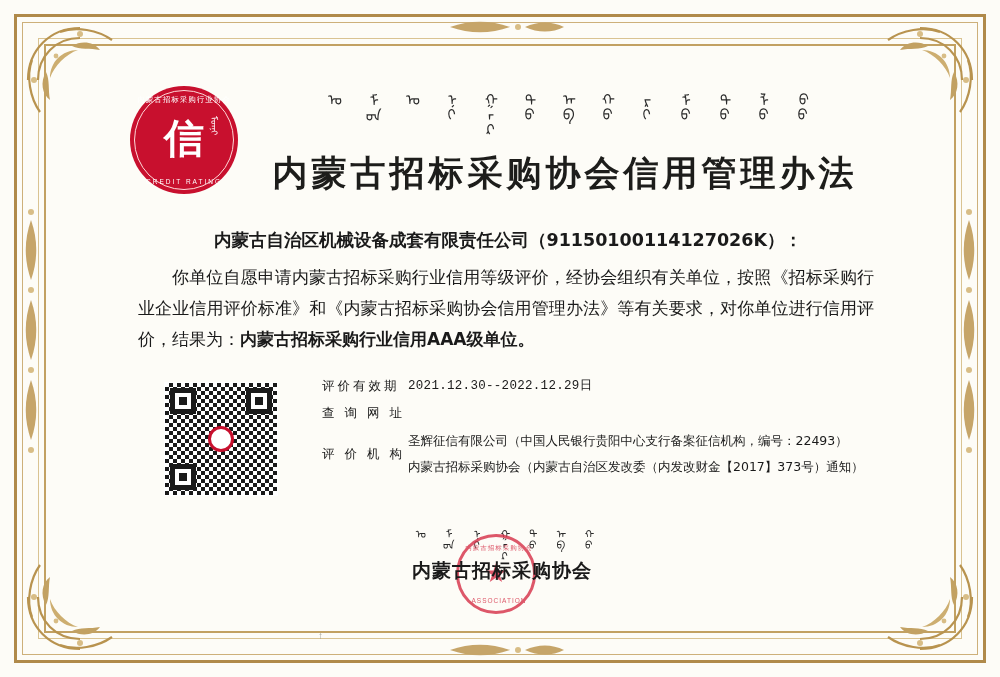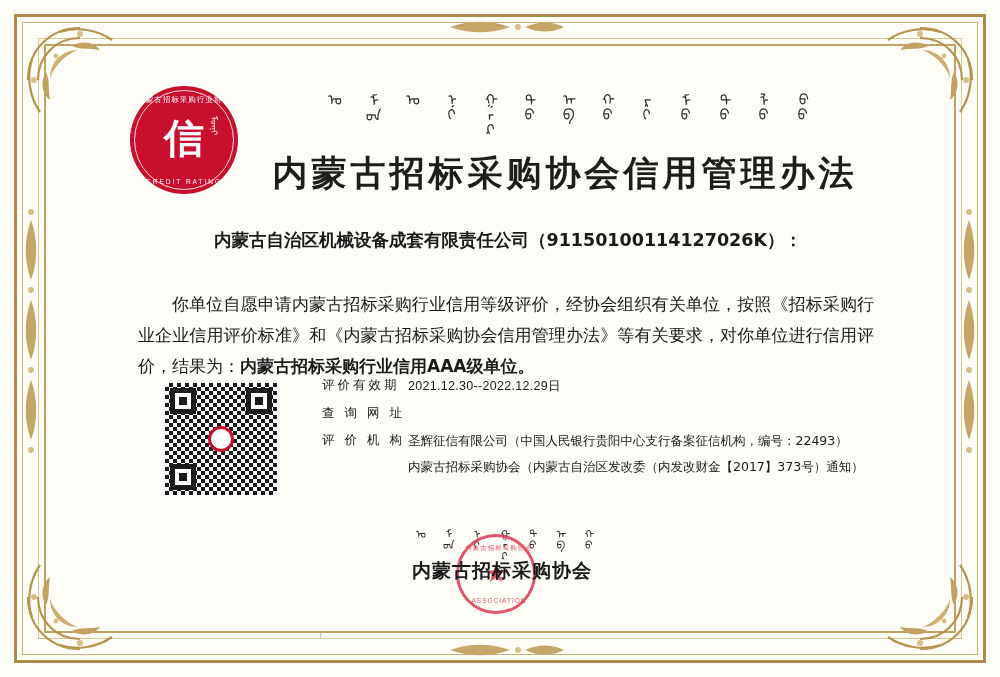--- a/index.html
+++ b/index.html
@@ -133,21 +133,20 @@
   }
   .body-copy {
     position: absolute;
     left: 138px; top: 262px;
     width: 736px;
     font-size: 17px;
     line-height: 31px;
     color: #1a1a1a;
     text-align: justify;
     font-family: "DejaVu Sans", sans-serif;
-    margin-top: 27px;
   }
   .body-copy .indent { display: inline-block; width: 34px; }
   .body-copy b { font-weight: bold; }
 
   
   .qr {
     position: absolute;
     left: 164px; top: 382px;
     width: 114px; height: 114px;
     background:
@@ -169,29 +168,29 @@
 
   
   .details {
     position: absolute;
     left: 322px; top: 377px;
     width: 570px;
     font-size: 12.5px;
     color: #1a1a1a;
     font-family: "DejaVu Sans", sans-serif;
   }
-  .drow { display: flex; margin-bottom: 10px; align-items: flex-start; }
+  .drow { display: flex; margin-bottom: 10px; align-items: center; }
   .dlabel {
     width: 86px; flex: none;
     letter-spacing: 3px;
     white-space: nowrap;
   }
   .dvalue { flex: 1; line-height: 18px; }
   .dvalue .sub { display: block; margin-top: 8px; }
-  .mono { font-family: Liberation Sans, sans-serif; letter-spacing: .3px; }
+  .mono { font-family: Liberation Mono, monospace; letter-spacing: .3px; }
 
   
   .footer-mongol {
     position: absolute;
     left: 392px; top: 528px;
     width: 220px; height: 26px;
     display: flex; gap: 9px; justify-content: center;
     color: #2b2b2b;
   }
   .footer-mongol span {

